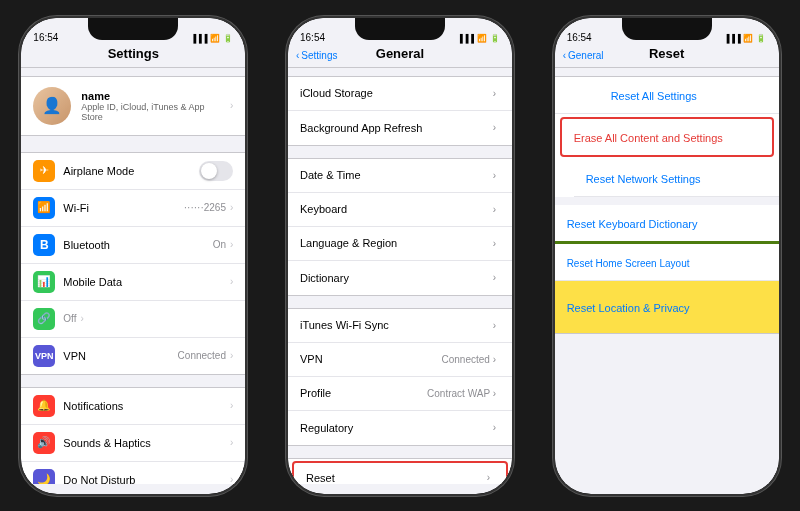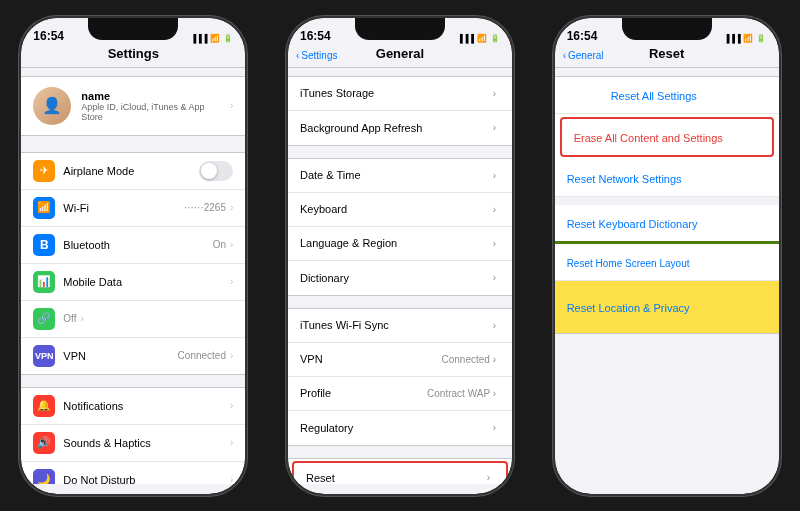--- a/index.html
+++ b/index.html
@@ -55,21 +55,21 @@
       align-items: flex-end;
       justify-content: space-between;
       padding: 0 12px 3px;
       background: transparent;
       z-index: 9;
       font-size: 9px;
       font-weight: 600;
       color: #000;
     }
 
-    .status-time { font-size: 12px; font-weight: 700; }
+    .status-time { font-size: 10px; font-weight: 400; }
     .status-icons { display: flex; align-items: center; gap: 3px; font-size: 8px; }
 
     
     .screen {
       position: absolute;
       top: 0;
       left: 0;
       right: 0;
       bottom: 0;
       background: #f2f2f7;
@@ -338,21 +338,21 @@
           <span>‹</span>
           <span>Settings</span>
         </div>
         <span class="nav-title">General</span>
       </div>
 
       <div class="content">
 
         <div class="section-group" style="margin-top:8px;">
           <div class="general-row">
-            <span class="general-label">iTunes Storage</span>
+            <span class="general-label">iCloud Storage</span>
             <span class="general-value">›</span>
           </div>
           <div class="general-row">
             <span class="general-label">Background App Refresh</span>
             <span class="general-value">›</span>
           </div>
         </div>
 
         <div class="spacer"></div>
 
@@ -438,21 +438,21 @@
         <div class="section-group">
 
           <div style="padding:9px 12px; border-bottom:1px solid #e5e5ea; background:#fff;">
             <span style="color:#007aff; font-size:11px;padding-left:44px;">Reset All Settings</span>
           </div>
 
           <div style="border: 2.5px solid #e53935; border-radius:4px; margin:3px 5px; background:#fff; padding:9px 12px;">
             <span style="color:#e53935; font-size:11px;">Erase All Content and Settings</span>
           </div>
 
-          <div style="padding:9px 12px; border-bottom:1px solid #e5e5ea; background:#fff;">
+          <div style="padding:9px 12px; border-bottom:1px solid #e5e5ea; background:#fff;margin-left:19px;">
             <span style="color:#007aff; font-size:11px;">Reset Network Settings</span>
           </div>
 
           <div class="spacer"></div>
 
           <div style="padding:9px 12px; border-bottom:3px solid #4d7c0f; background:#fff;">
             <span style="color:#007aff; font-size:11px;">Reset Keyboard Dictionary</span>
           </div>
 
           <div style="padding:9px 12px; border-bottom:1px solid #e5e5ea; background:#fff;">

